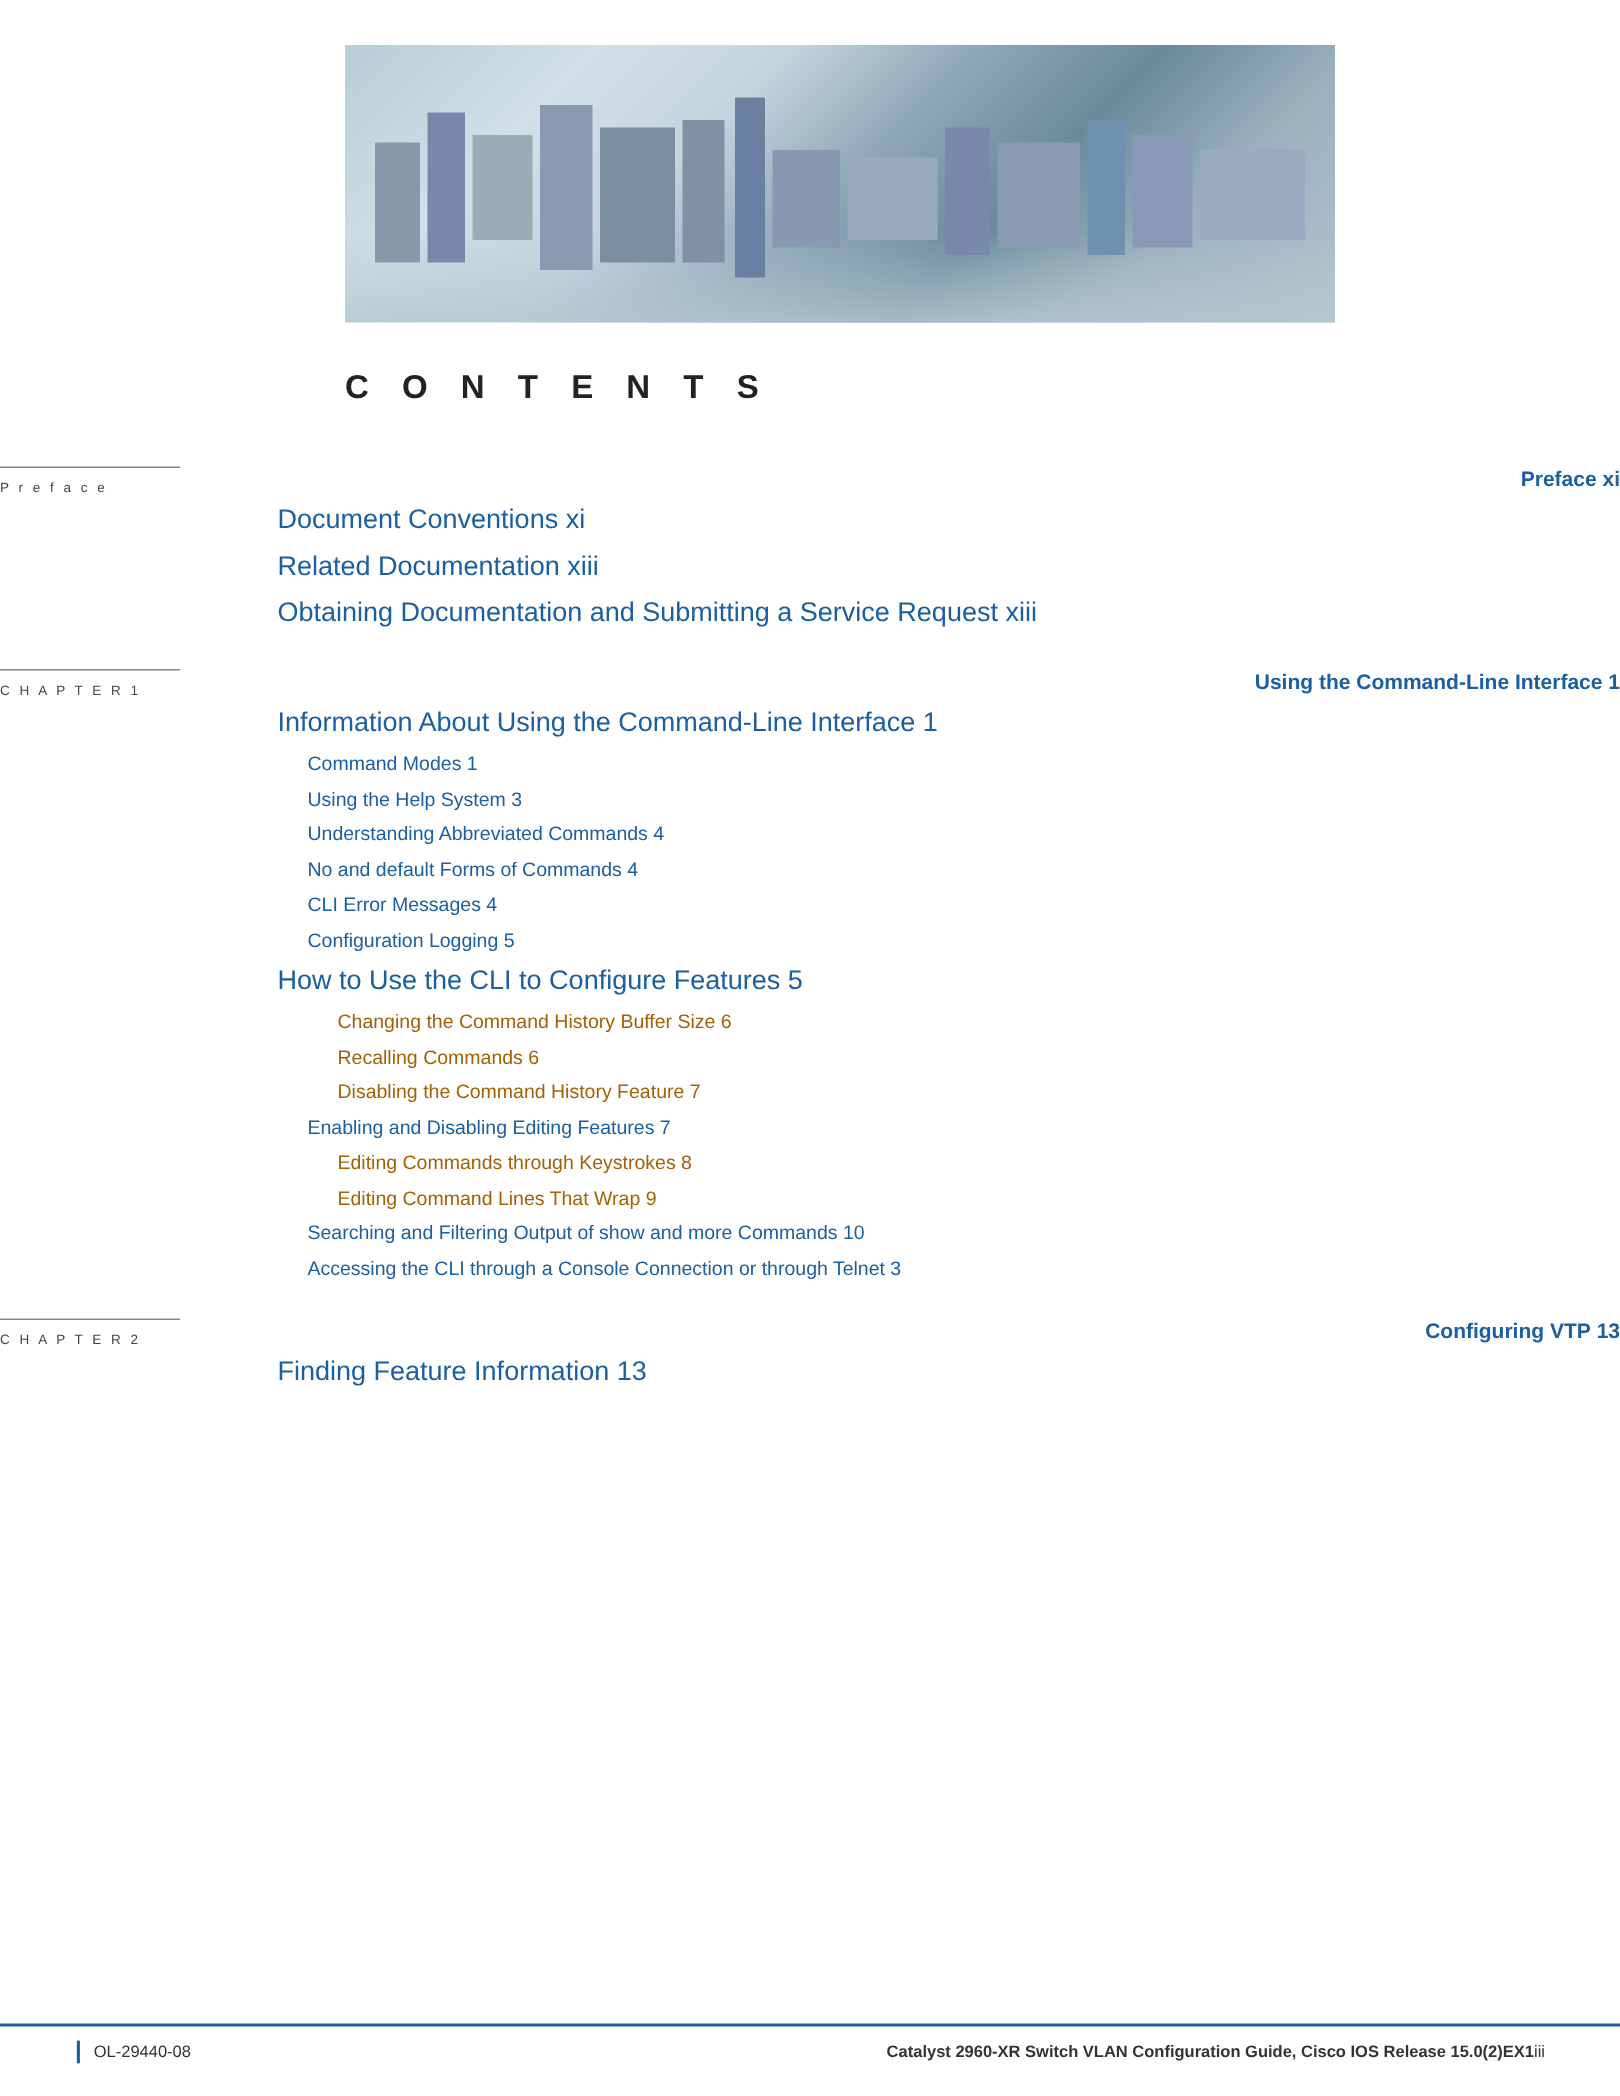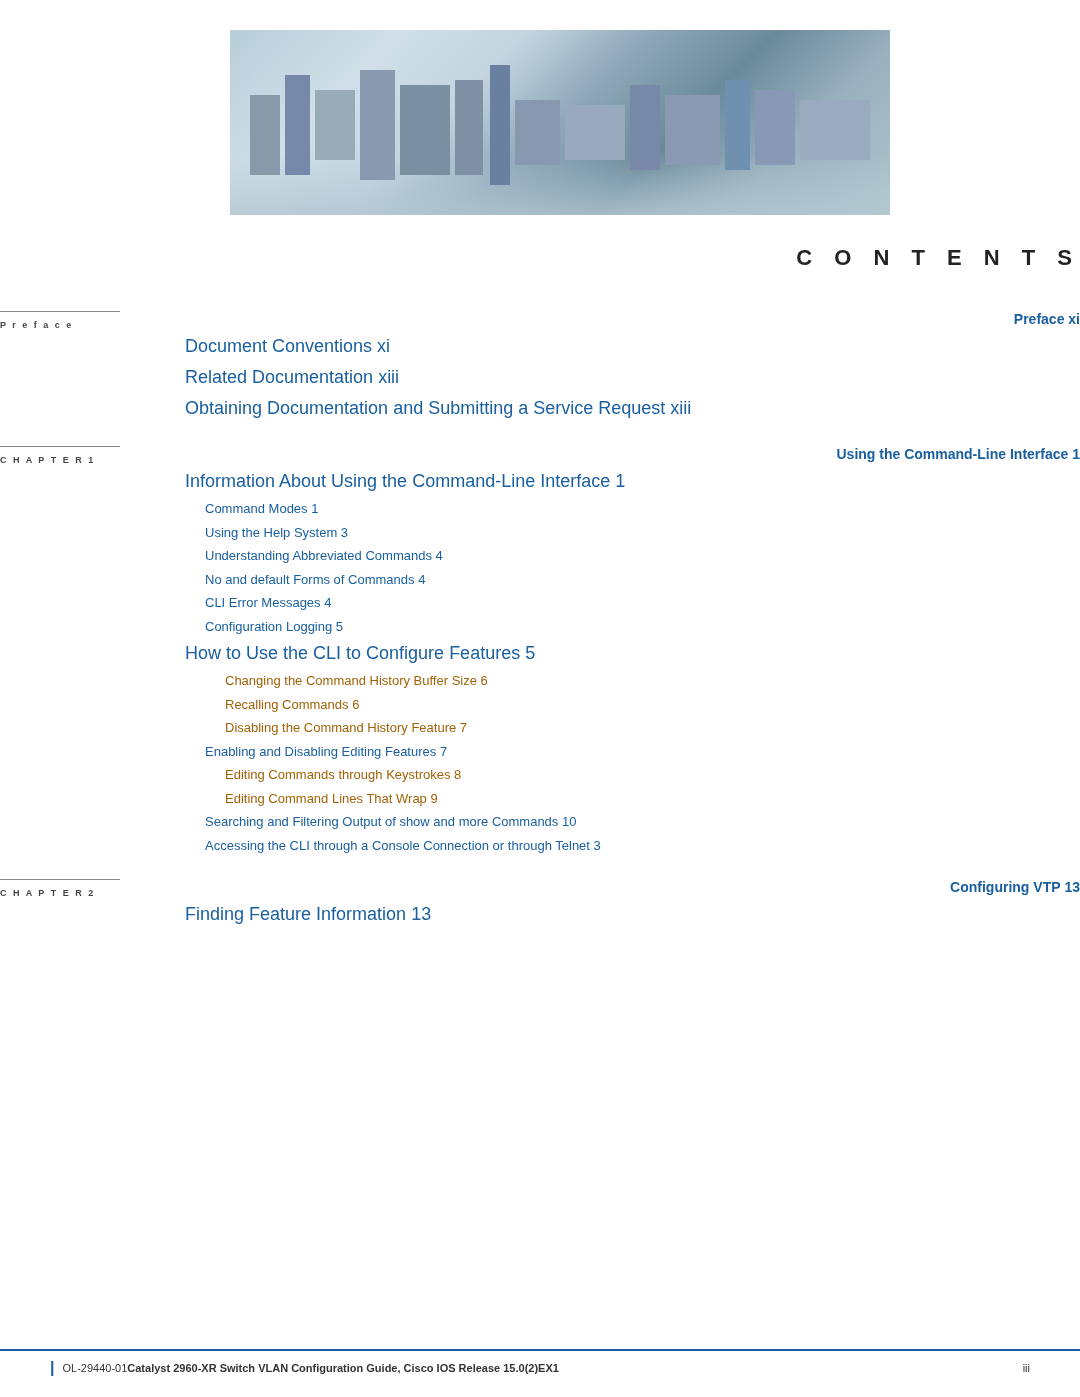--- a/index.html
+++ b/index.html
@@ -60,21 +60,20 @@
 
     
     .contents-heading {
       margin-left: 230px;
       margin-top: 30px;
       margin-bottom: 40px;
       font-size: 22px;
       font-weight: bold;
       letter-spacing: 8px;
       color: #222;
-      text-align: right;
     }
 
     
     .toc-chapter-title {
       font-size: 14px;
       font-weight: bold;
       color: #1a5fa0;
       margin-bottom: 6px;
       text-align: right;
     }
@@ -149,21 +148,21 @@
 
     .footer-left .pipe {
       color: #1a5fa0;
       font-weight: bold;
       margin-right: 8px;
       font-size: 16px;
     }
 
     .footer-center {
       flex: 1;
-      text-align: left;
+      text-align: right;
       font-size: 11px;
       font-weight: bold;
       color: #333;
     }
 
     .footer-right {
       font-size: 11px;
       color: #333;
       text-align: center;
     }
@@ -187,21 +186,21 @@
       border: none;
       border-top: 1px solid #888;
       width: 120px;
       margin-bottom: 8px;
     }
 
     .chapter-label-text {
       font-size: 9px;
       letter-spacing: 2px;
       color: #444;
-      font-weight: bold;
+      font-weight: normal;
     }
   </style>
 </head>
 <body>
 
 <div class="header-image">
   <div class="skyline"></div>
 </div>
 
 <div class="contents-heading">C O N T E N T S</div>
@@ -305,19 +304,19 @@
     </div>
     <div class="toc-level1">
       <a href="#">Finding Feature Information&nbsp;<span class="page-num">13</span></a>
     </div>
   </div>
 </div>
 
 <div class="footer">
   <div class="footer-left">
     <span class="pipe">|</span>
-    <span>OL-29440-01</span>
+    <span>OL-29440-08</span>
   </div>
   <div class="footer-center">
     <span>Catalyst 2960-XR Switch VLAN Configuration Guide, Cisco IOS Release 15.0(2)EX1</span>
   </div>
   <div class="footer-right">iii</div>
 </div>
 
 </body></html>

